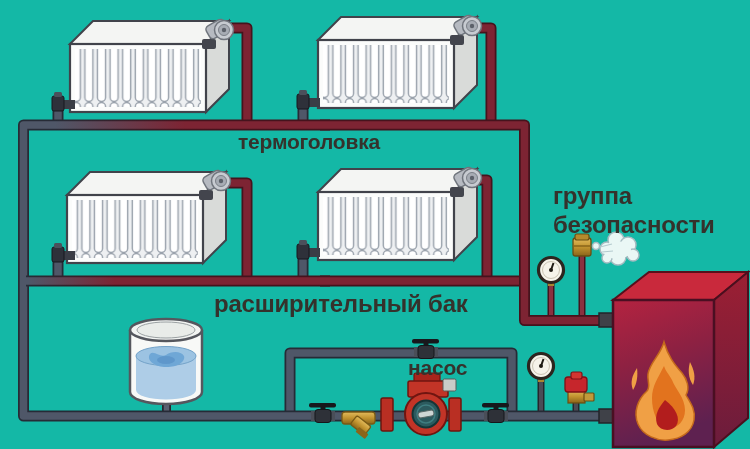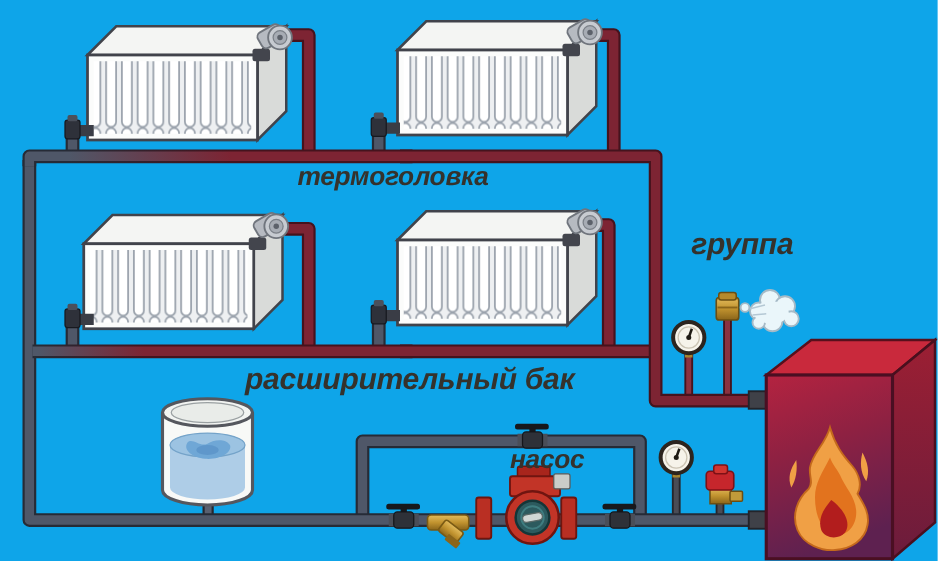--- a/index.html
+++ b/index.html
@@ -1,21 +1,21 @@
 <!DOCTYPE html>
 <html><head>
 <meta charset="utf-8">
 <style>
   html,body{margin:0;padding:0;}
-  #scene{position:relative;width:750px;height:449px;background:#0ea5e9;overflow:hidden;
-         font-family:"Liberation Sans","DejaVu Sans",sans-serif;font-style:italic;}
+  #scene{position:relative;width:750px;height:449px;background:#14b8a6;overflow:hidden;
+         font-family:"Liberation Sans","DejaVu Sans",sans-serif;}
   #pipes-svg{position:absolute;left:0;top:0;}
   .label{position:absolute;font-weight:700;font-size:24px;color:#35322c;letter-spacing:-0.2px;white-space:nowrap;}
   #lbl-thermo{left:238px;top:130px;font-size:21px;}
-  #lbl-tank{left:196px;top:290px;}
+  #lbl-tank{left:214px;top:290px;}
   #lbl-safety{left:553px;top:181px;line-height:29px;}
   #lbl-pump{left:408px;top:356px;font-size:21px;}
   #lbl-boiler{left:627px;top:310px;font-size:23px;color:#701523;}
 </style>
 </head>
 <body>
 
 <div id="scene">
 
 <svg id="pipes-svg" width="750" height="449" viewBox="0 0 750 449">
@@ -222,15 +222,16 @@
                C685 398 676 390 672 380 C669 374 666 372 664 366 Z" fill="#e2731e"></path>
       <path d="M665 400 C659 407 654 415 657 424 C660 431 671 432 676 426 C681 419 676 408 665 400 Z" fill="#b21d1d"></path>
     </g>
   </g>
 </svg>
 
   <div class="label" id="lbl-thermo">термоголовка</div>
   <div class="label" id="lbl-tank">расширительный бак</div>
   <div class="label" id="lbl-safety">
     <div>группа</div>
+    <div>безопасности</div>
   </div>
   <div class="label" id="lbl-pump">насос</div>
 </div>
 
 </body></html>

